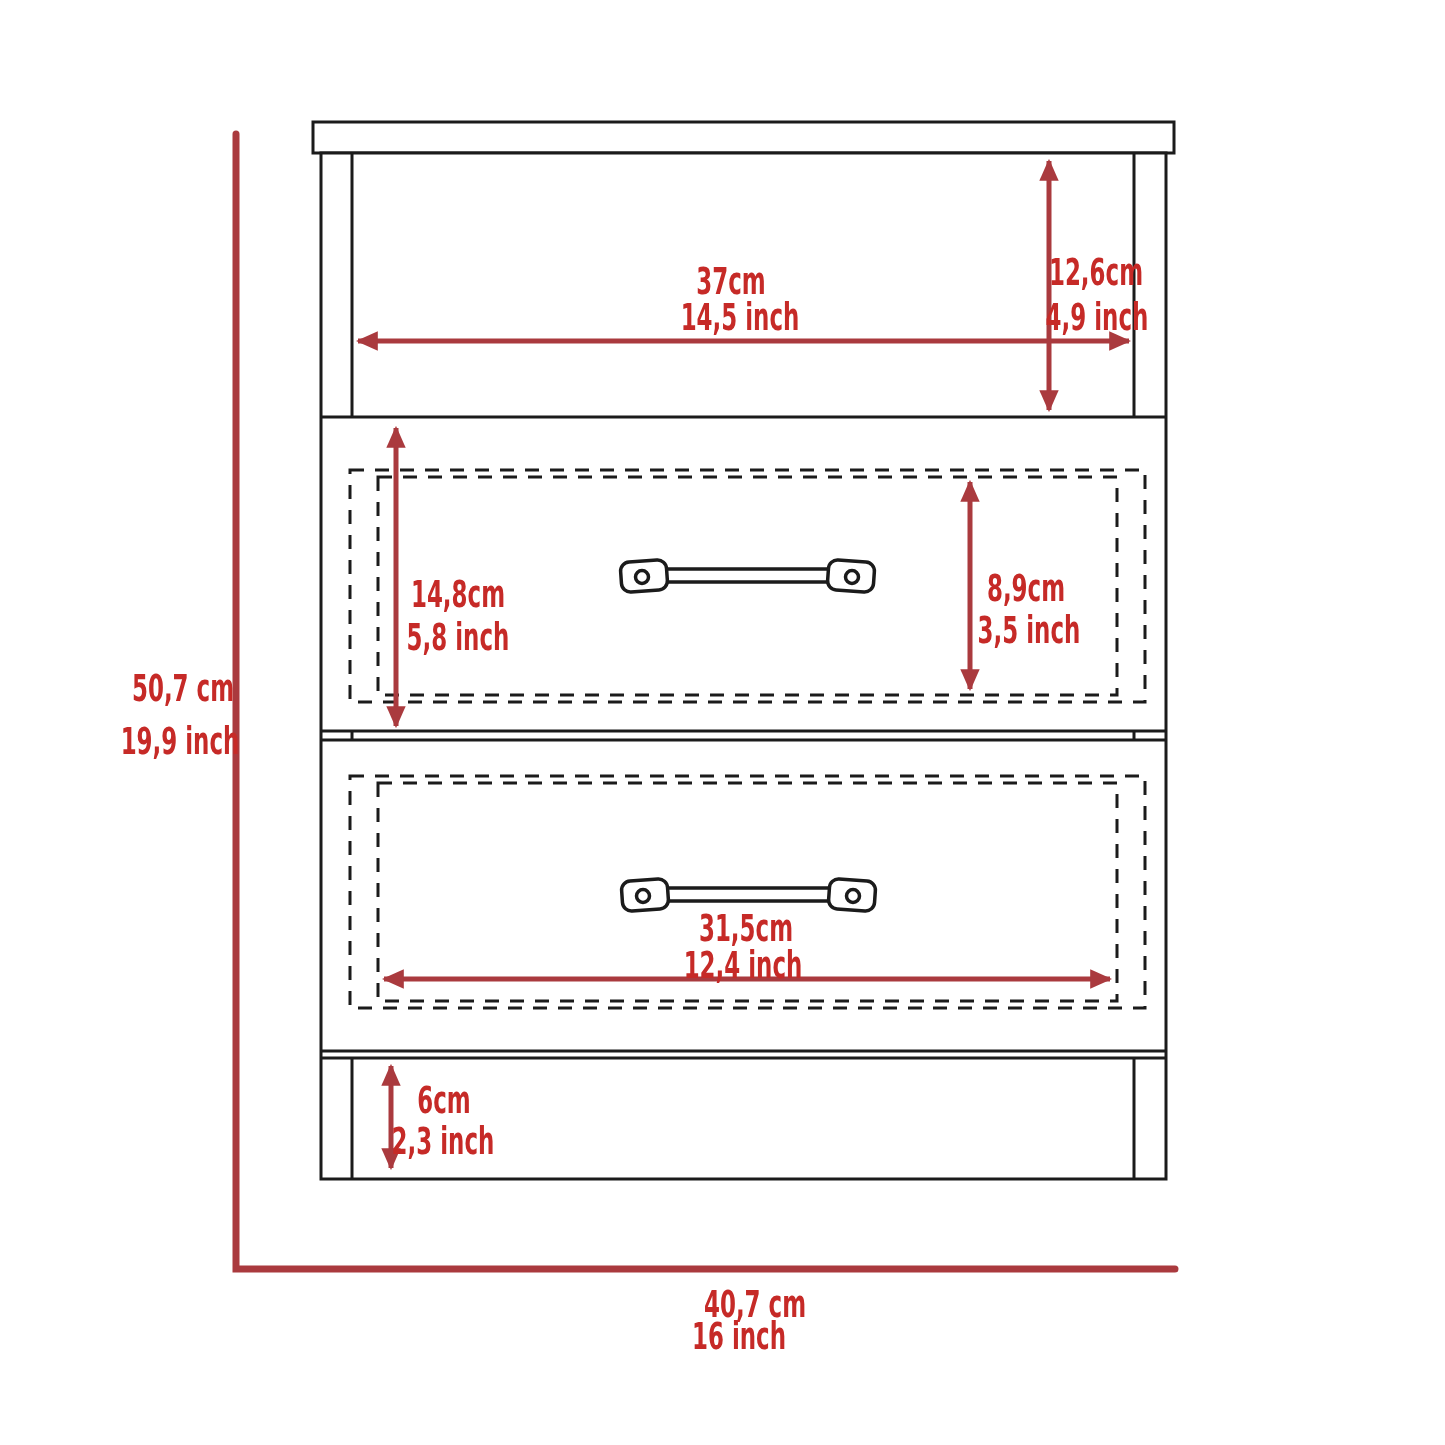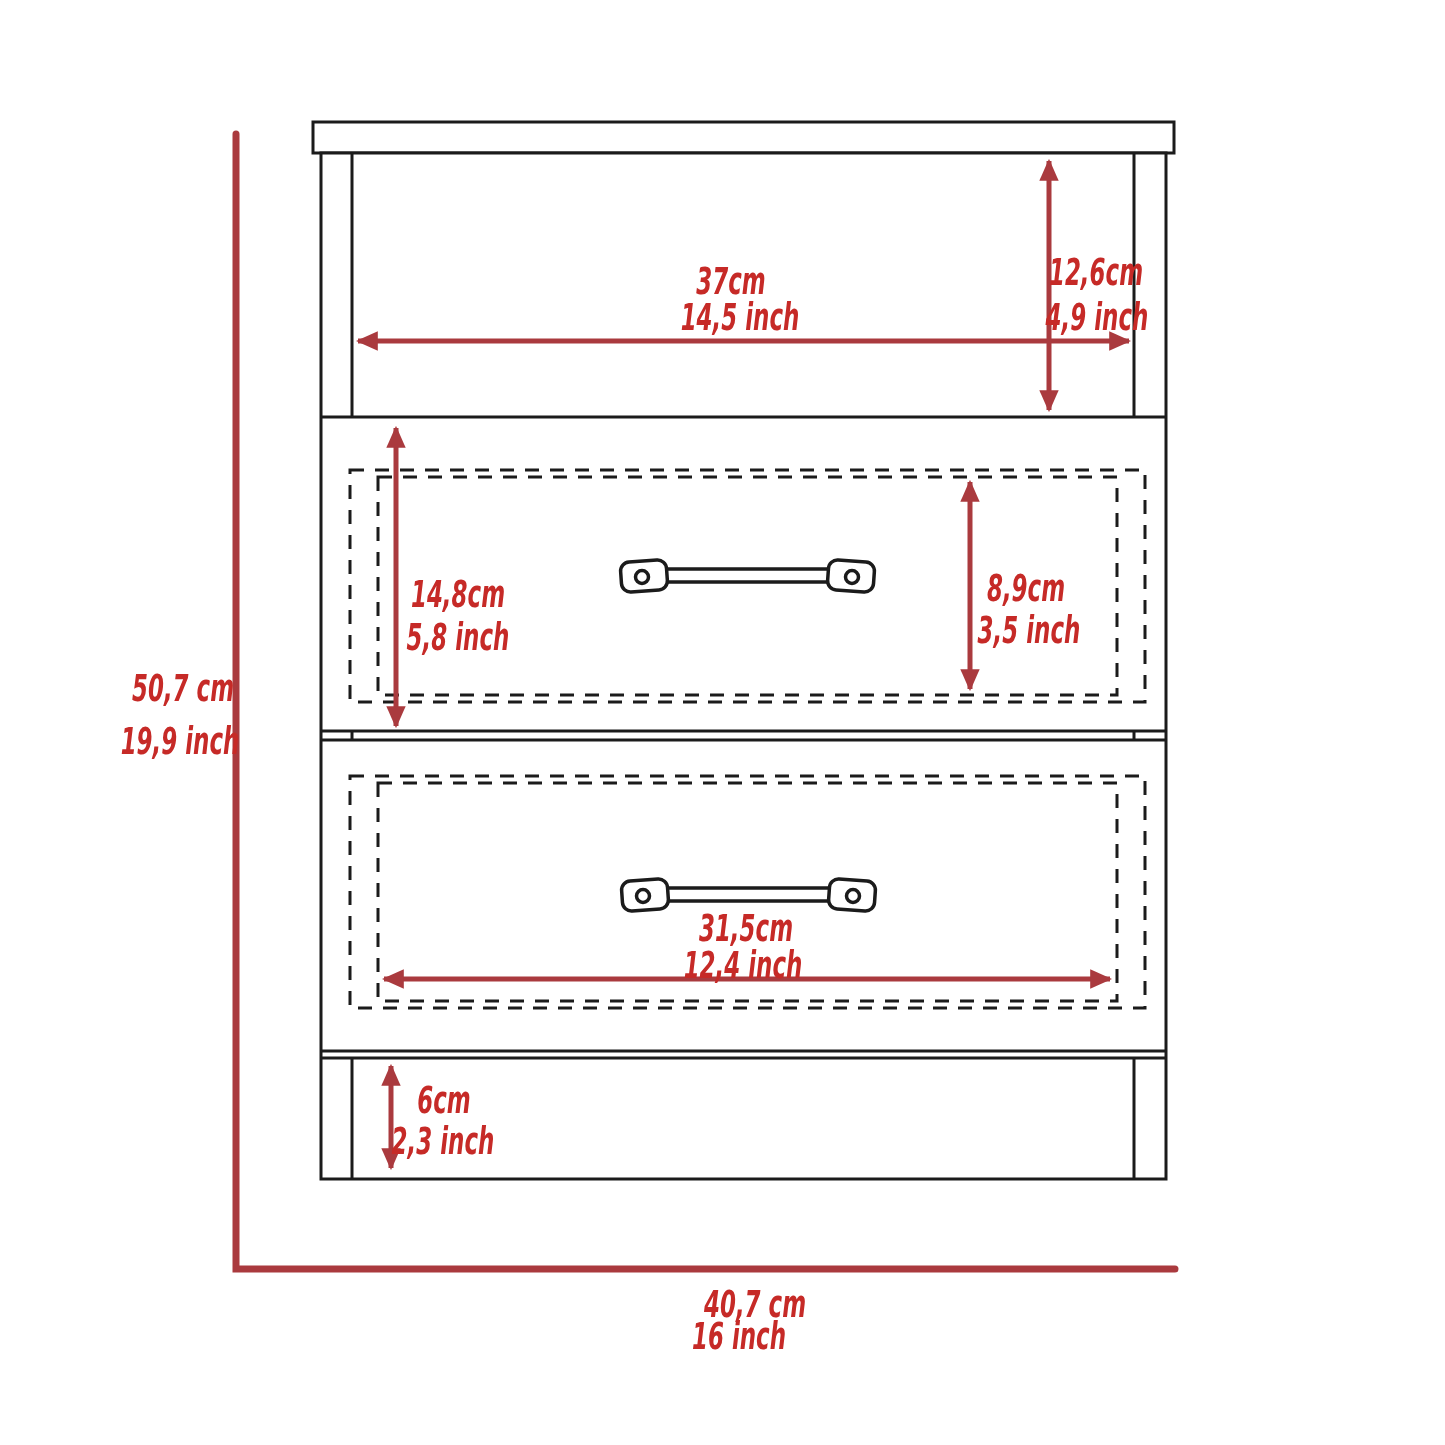--- a/index.html
+++ b/index.html
@@ -8,21 +8,20 @@
     --line-black:#1B1B1B;
     --bg:#FFFFFF;
   }
   html,body{margin:0;padding:0;background:var(--bg);}
   .canvas{
     position:relative;
     width:1445px;height:1445px;
     background:var(--bg);
     overflow:hidden;
     font-family:"DejaVu Sans","Liberation Sans",sans-serif;
-    font-style:italic;
   }
   svg{position:absolute;left:0;top:0;}
   .black-line{stroke:var(--line-black);stroke-width:3;fill:none;}
   .black-rect{stroke:var(--line-black);stroke-width:3;fill:#ffffff;}
   .dashed{stroke:var(--line-black);stroke-width:3;fill:none;stroke-dasharray:14 11;}
   .handle-part{stroke:var(--line-black);stroke-width:3.5;fill:#ffffff;}
   .red-arrow{stroke:var(--dim-red);stroke-width:5;fill:none;}
   .red-frame{stroke:var(--dim-red);stroke-width:7;fill:none;stroke-linecap:round;stroke-linejoin:miter;}
   .arrowhead{fill:var(--dim-red);}
   .dim-label{

